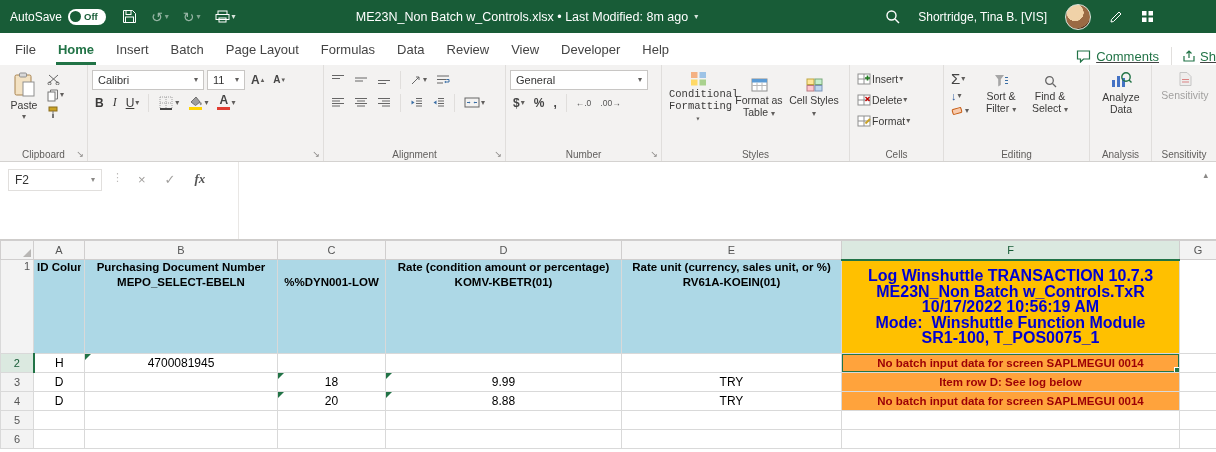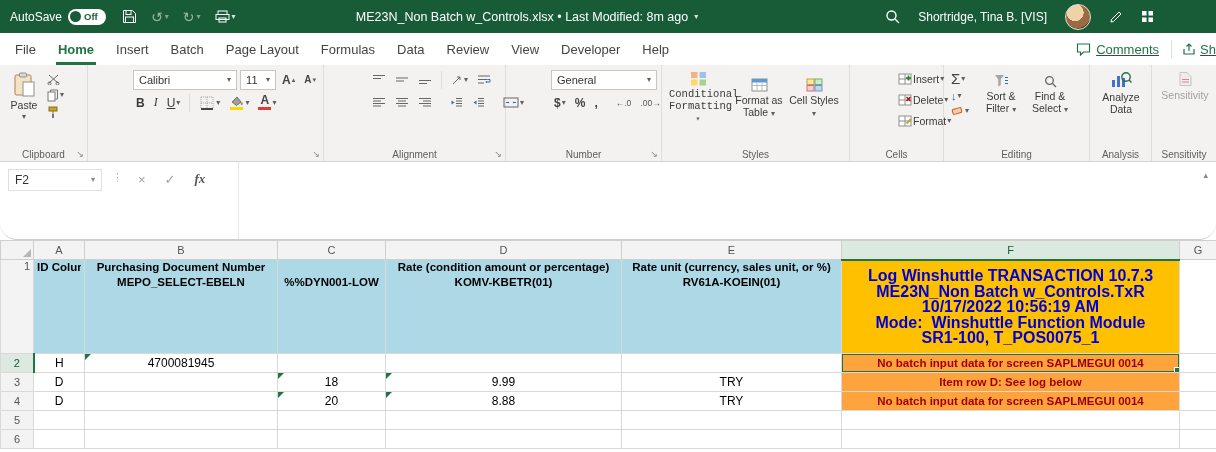--- a/index.html
+++ b/index.html
@@ -15,55 +15,55 @@
   .qat{display:flex;align-items:center;gap:14px;margin-left:16px;}
   .qbtn{display:flex;align-items:center;gap:2px;font-size:14px;color:#fff;cursor:default;}
   .qbtn .car{color:#d8e4dc;}
   .qbtn.dim{opacity:.55;}
   .doctitle{position:absolute;left:527px;top:0;transform:translateX(-50%);height:33px;display:flex;align-items:center;gap:6px;font-size:12.5px;white-space:nowrap;}
   .doctitle .car{color:#d8e4dc;}
   .tbright{margin-left:auto;display:flex;align-items:center;gap:18px;padding-right:62px;}
   .uname{font-size:12px;white-space:nowrap;}
   .avatar{width:26px;height:26px;border-radius:50%;background:radial-gradient(circle at 38% 32%,#f0d2a8 0 38%,#9a6a44 39% 72%,#5c3b24 73%);border:1px solid #d8e4dc;}
   
-  .menubar{height:32px;background:#fff;display:flex;align-items:center;padding-left:4px;font-size:13px;color:#444;}
+  .menubar{height:32px;background:#fff;display:flex;align-items:flex-end;padding-left:4px;font-size:13px;color:#444;}
   .tab{position:relative;height:100%;display:flex;align-items:center;padding:0 11px;white-space:nowrap;}
   .tab.active{color:#217346;font-weight:bold;}
   .tab.active::after{content:"";position:absolute;left:9px;right:9px;bottom:0;height:3px;background:#217346;}
   .mb-right{margin-left:auto;display:flex;align-items:center;text-decoration:underline;}
   .comments{display:flex;align-items:center;gap:5px;color:#217346;padding:0 10px;}
   .vdiv{width:1px;height:18px;background:#e1dfdd;margin:0 2px;}
   .share{display:flex;align-items:center;gap:5px;color:#217346;padding-left:8px;width:42px;overflow:hidden;white-space:nowrap;}
   
   .ribbon{height:97px;background:#f3f2f1;border-bottom:1px solid #d4d2d0;display:flex;font-size:10.5px;color:#3b3a39;}
   .grp{position:relative;border-right:1px solid #e0dedc;padding:3px 4px 16px;flex-shrink:0;}
   .grp-label{position:absolute;bottom:1px;left:0;right:0;text-align:center;font-size:10px;color:#605e5c;}
   .launcher{position:absolute;bottom:2px;right:3px;font-size:9px;color:#8a8886;}
   .g-clipboard{width:88px;}.g-font{width:236px;}.g-align{width:182px;}.g-number{width:156px;}
   .g-styles{width:188px;}.g-cells{width:94px;}.g-editing{width:146px;}.g-analysis{width:62px;}
   .g-sens{flex:1;border-right:none;overflow:hidden;}
   .bigbtn{display:flex;flex-direction:column;align-items:center;text-align:center;line-height:12px;gap:2px;padding-top:3px;}
   .bigbtn .lblwrap{max-width:58px;}
   .gc-row{display:flex;align-items:center;}
-  .srow{display:flex;align-items:center;gap:3px;height:23px;margin-left:41px;}
+  .srow{display:flex;align-items:center;gap:3px;height:23px;}
   .sbtn{display:flex;align-items:center;gap:1px;padding:1px 3px;}
   .combo{background:#fff;border:1px solid #c8c6c4;height:20px;display:flex;align-items:center;padding:0 5px;gap:4px;font-size:11px;color:#333;}
   .combo .car{margin-left:auto;}
   .minisep{width:1px;height:18px;background:#e0dedc;margin:0 3px;}
   .colorbar{width:13px;height:3px;margin-top:1px;}
   .bld{font-weight:bold;font-size:12px;}
   .ita{font-style:italic;font-family:"Liberation Serif",serif;font-size:12px;}
   .und{text-decoration:underline;font-size:12px;}
   .biga{font-size:12px;font-weight:bold;color:#444;}
   .mini{font-size:8.5px;color:#555;}
   .sigma{font-size:15px;color:#444;line-height:14px;}
   .ministack{display:flex;flex-direction:column;gap:2px;padding-top:3px;margin-right:4px;}
   .dimgrp{opacity:.45;}
   
-  .fbar{position:relative;height:78px;background:#fff;border-bottom:1px solid #cfcdcb;font-size:12px;border-radius:17px;}
+  .fbar{position:relative;height:78px;background:#fff;border-bottom:1px solid #cfcdcb;font-size:12px;}
   .namebox{position:absolute;left:8px;top:7px;width:94px;height:22px;border:1px solid #e1dfdd;display:flex;align-items:center;padding:0 6px;color:#333;}
   .namebox .car{margin-left:auto;color:#8a8886;}
   .fdots{position:absolute;left:112px;top:9px;color:#bdbbb9;font-size:11px;}
   .fbtns{position:absolute;left:138px;top:9px;display:flex;gap:19px;align-items:center;}
   .fbtn{color:#a19f9d;font-size:13px;}
   .fx{color:#555;font-style:italic;font-family:"Liberation Serif",serif;font-weight:bold;font-size:13px;}
   .finput{position:absolute;left:238px;top:0;bottom:0;right:0;border-left:1px solid #e9e7e5;}
   .fcollapse{position:absolute;right:8px;top:8px;color:#8a8886;font-size:9px;}
   
   table.grid{border-collapse:collapse;table-layout:fixed;width:1216px;font-size:12px;color:#000;}

